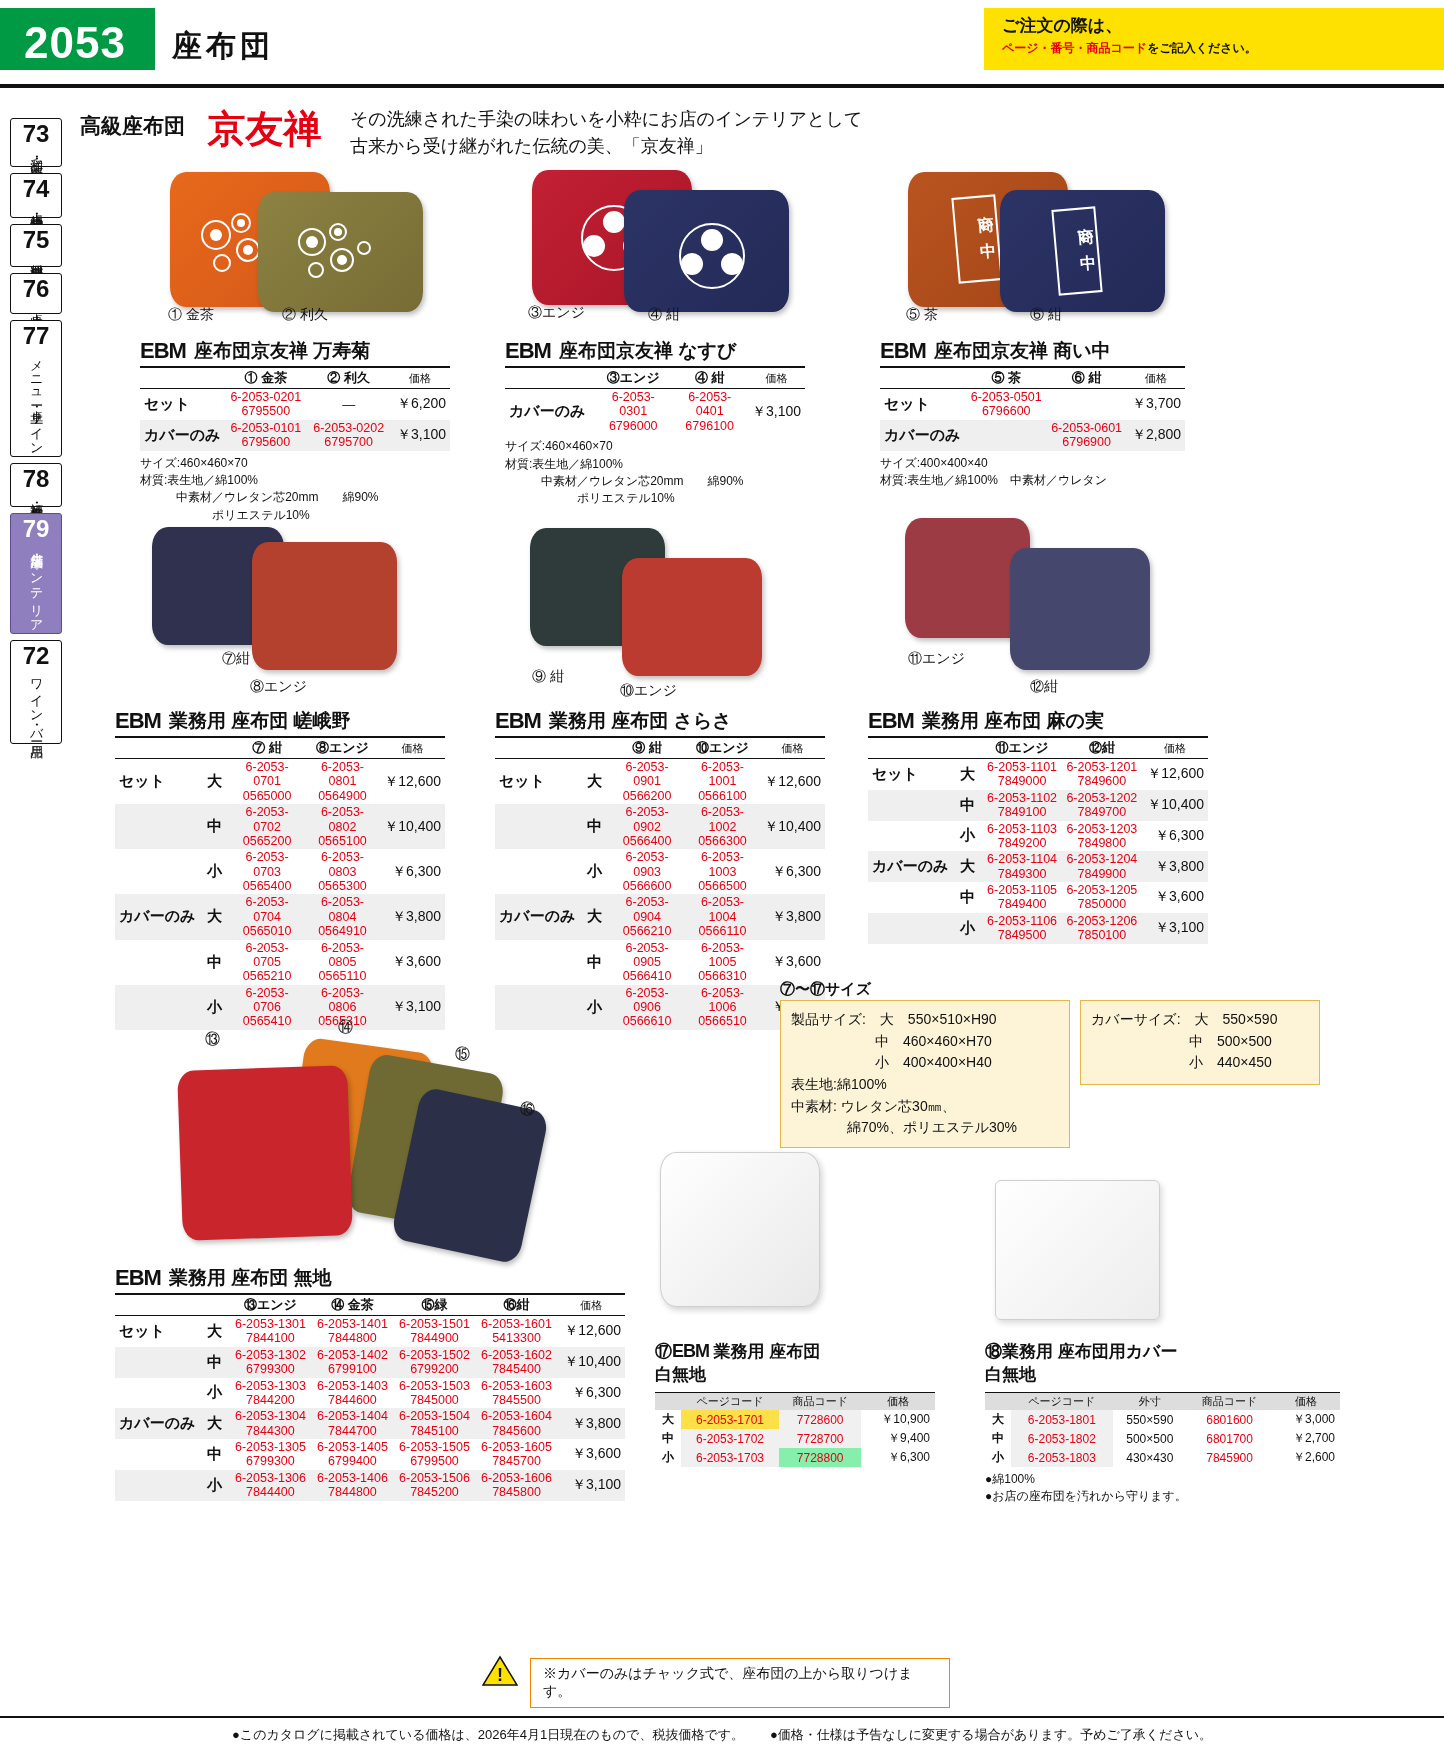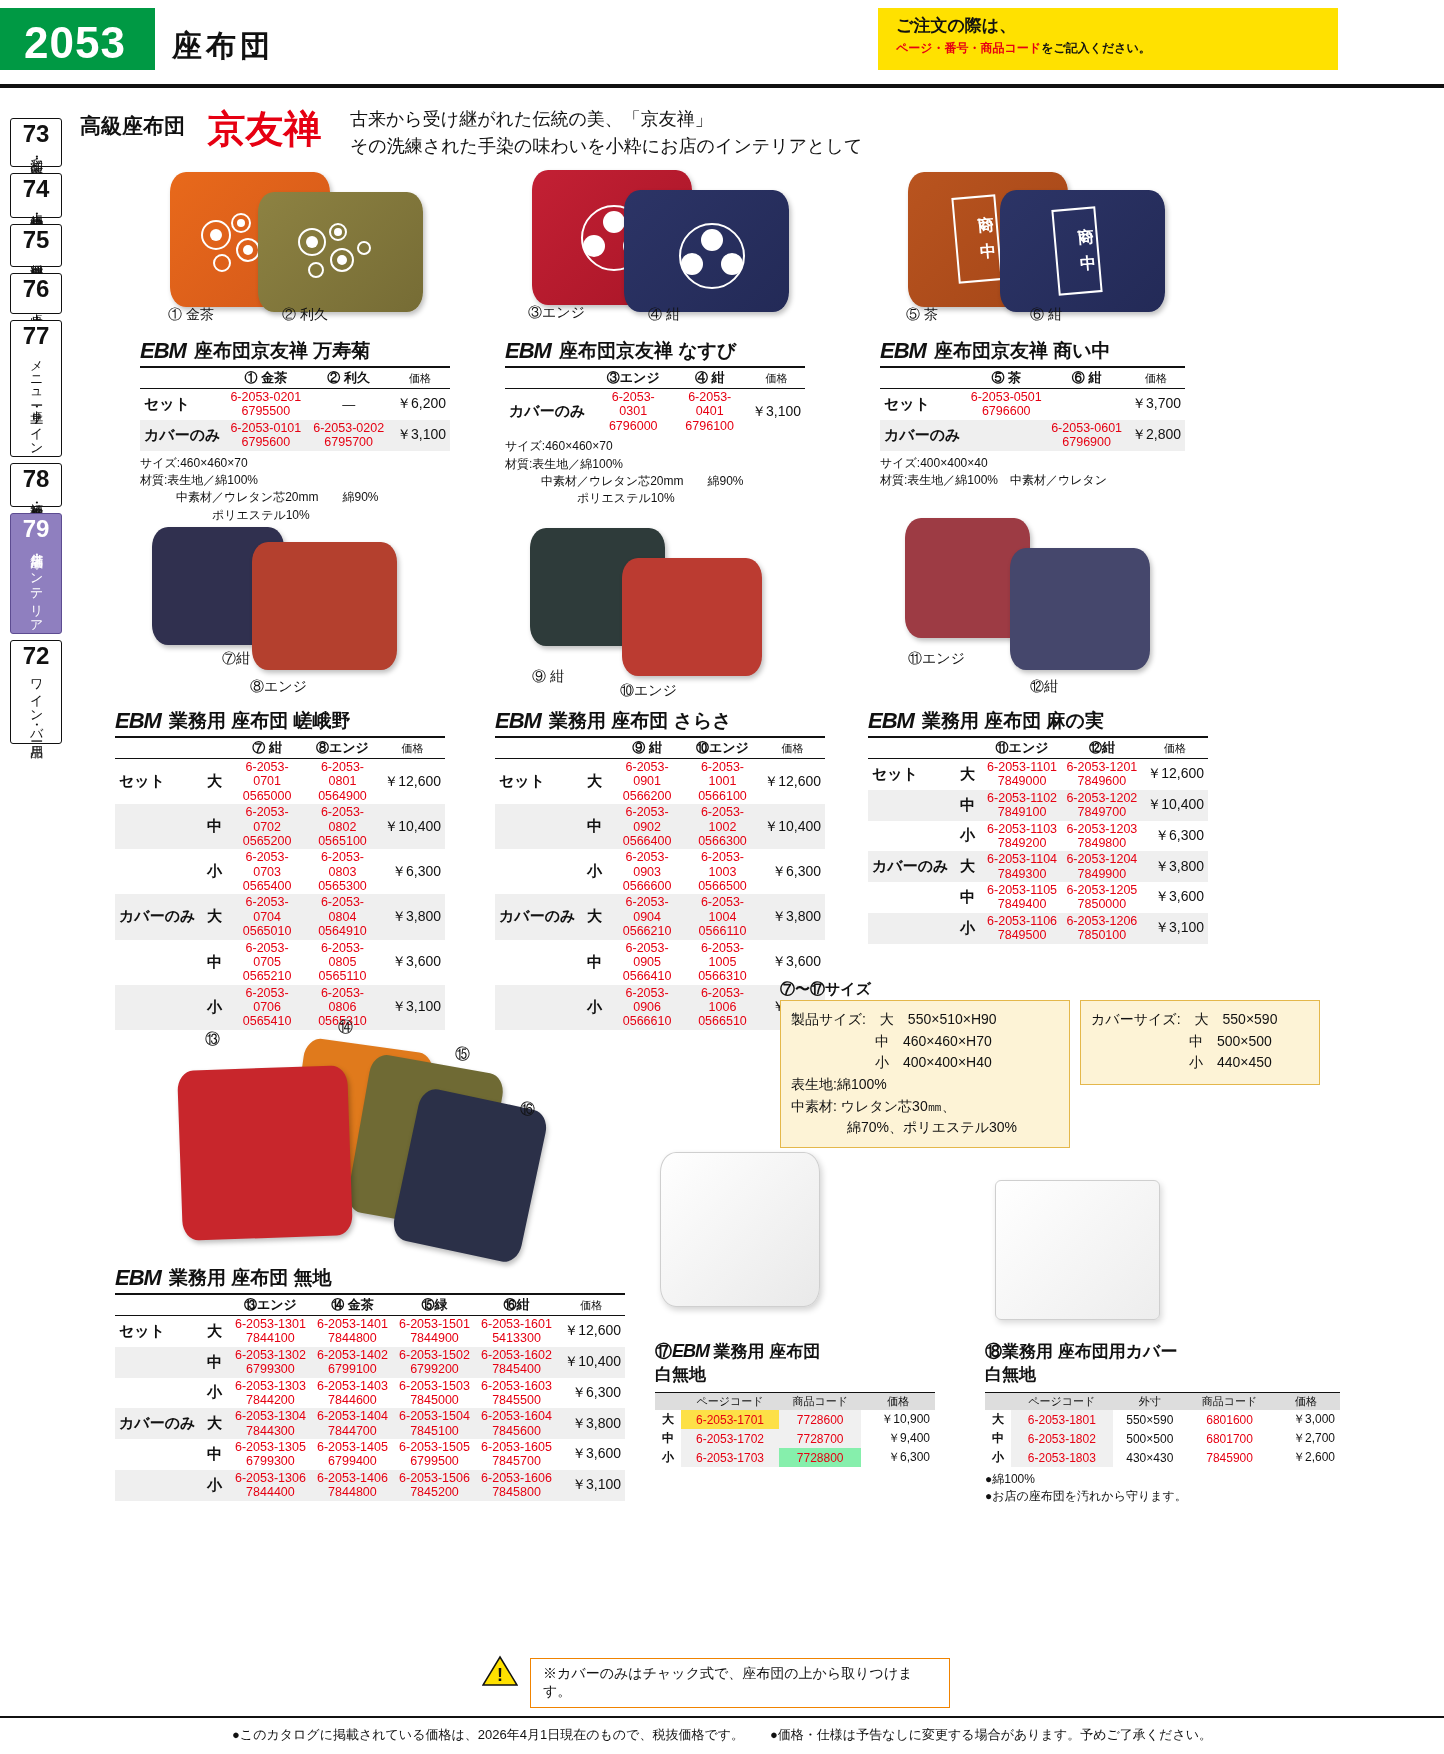--- a/index.html
+++ b/index.html
@@ -6,21 +6,21 @@
   html, body { margin:0; padding:0; }
   body {
     width:1444px; height:1754px;
     font-family:"Liberation Sans", sans-serif;
     background:#ffffff;
     color:#111;
     position:relative;
     overflow:hidden;
   }
   
-  .page-header { position:absolute; left:0; top:0; width:1338px; height:84px; }
+  .page-header { position:absolute; left:0; top:0; width:1444px; height:84px; }
   .hdr-green { position:absolute; left:0; top:8px; width:155px; height:62px; background:#009944; }
   .hdr-num { position:absolute; left:24px; top:18px; font-size:44px; font-weight:bold; color:#fff; letter-spacing:1px; }
   .hdr-cat { position:absolute; left:172px; top:26px; font-size:30px; font-weight:bold; color:#111; letter-spacing:4px; }
   .hdr-note { position:absolute; right:0; top:8px; width:460px; height:62px; background:#ffe100; padding:6px 3px 0 18px; }
   .hdr-note .l1 { font-size:17px; font-weight:bold; color:#111; }
   .hdr-note .l2 { font-size:12px; font-weight:bold; color:#111; margin-top:3px; }
   .hdr-note .l2 .red { color:#e60012; }
   .hdr-rule { position:absolute; left:0; top:84px; width:1444px; height:4px; background:#111; }
 
   
@@ -35,21 +35,21 @@
   
   .title-row { position:absolute; left:80px; top:104px; width:1000px; }
   .t-label { display:inline-block; font-size:21px; font-weight:bold; vertical-align:top; margin-top:8px; }
   .t-main { display:inline-block; font-size:38px; font-weight:bold; color:#e60012; margin-left:18px; vertical-align:top; }
   .t-sub { display:inline-block; margin-left:24px; vertical-align:top; font-size:18px; line-height:1.5; margin-top:2px; }
 
   
   .cap { font-size:14px; }
   .num-circ { font-size:14px; }
   .ebm-head { display:flex; align-items:flex-end; gap:8px; border-bottom:2px solid #111; padding-bottom:2px; }
-  .ebm-logo { font-style:italic; font-weight:bold; font-size:22px; letter-spacing:-1px; }
+  .ebm-logo { font-weight:bold; font-size:22px; letter-spacing:-1px; }
   .ebm-title { font-size:19px; font-weight:bold; }
 
   table.pt { border-collapse:collapse; font-size:13px; width:100%; }
   table.pt td, table.pt th { padding:1px 4px; vertical-align:middle; }
   table.pt .hd { font-size:13px; font-weight:bold; text-align:center; border-bottom:1px solid #111;}
   table.pt .pricehd { font-size:11px; font-weight:normal; text-align:center; border-bottom:1px solid #111;}
   .rowalt { background:#efefef; }
   .code { color:#e60012; font-size:12.5px; text-align:center; line-height:1.15; }
   .lbl { font-size:15px; font-weight:bold; white-space:nowrap; }
   .size { font-size:15px; text-align:center; font-weight:bold;}
@@ -116,22 +116,22 @@
   <div class="tab">
     <div class="tnum">72</div>
     <div class="ttxt">ワイン・バー用品</div>
   </div>
 </div>
 
 <div class="title-row">
   <span class="t-label">高級座布団</span>
   <span class="t-main">京友禅</span>
   <span class="t-sub">
+    <div>その洗練された手染の味わいを小粋にお店のインテリアとして</div>
     <div>古来から受け継がれた伝統の美、「京友禅」</div>
-    <div>その洗練された手染の味わいを小粋にお店のインテリアとして</div>
   </span>
 </div>
 
 <div class="pillow pil-shadow" style="left:170px; top:172px; width:160px; height:135px; background:linear-gradient(135deg,#e8691b,#d4581a);"></div>
 <svg style="position:absolute;left:186px;top:205px;" width="130" height="90">
   <g fill="none" stroke="#fff" stroke-width="2">
     <circle cx="30" cy="30" r="14"></circle>
       <circle cx="55" cy="18" r="9"></circle>
       <circle cx="62" cy="45" r="11"></circle>
     <circle cx="36" cy="58" r="8"></circle>

